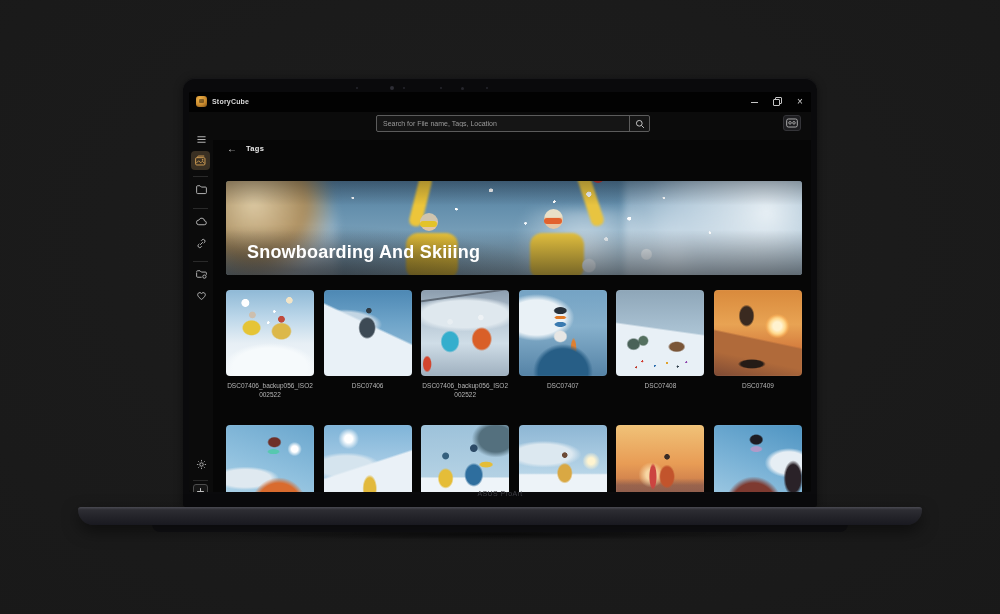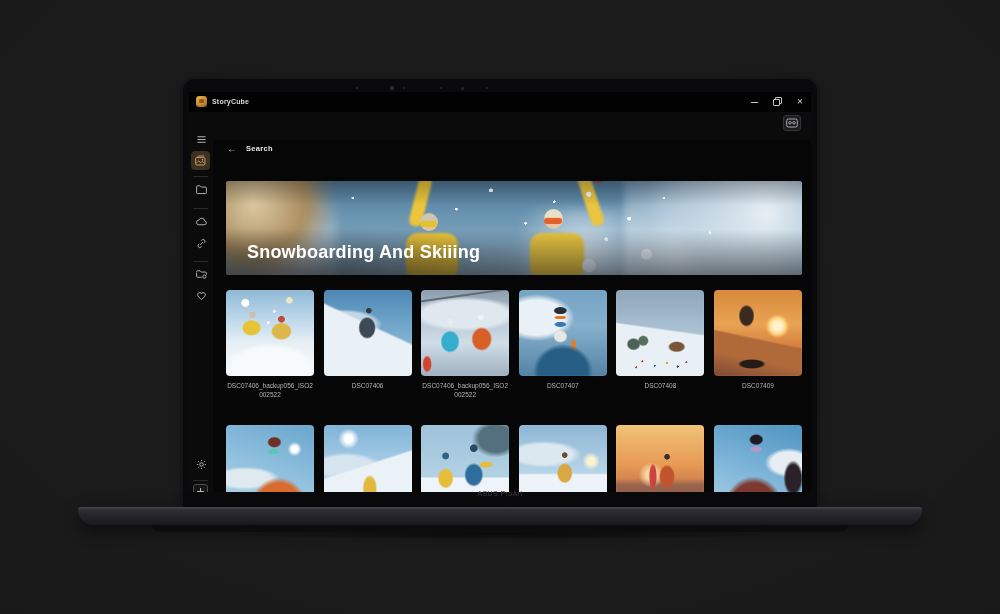--- a/index.html
+++ b/index.html
@@ -205,20 +205,29 @@
         </div>
         <div class="wbtn" style="left:580px;">
           <div class="restore"></div>
         </div>
         <div class="wbtn" style="left:603px;">
           <span class="close-x">×</span>
         </div>
       </div>
 
       <div class="toolbar"></div>
+      <div class="search-wrap">
+        <input class="search-input" placeholder="Search for File name, Tags, Location" style="">
+        <div class="search-btn">
+          <svg width="10" height="10" viewBox="0 0 14 14">
+            <circle cx="6" cy="6" r="4" fill="none" stroke="#cfcfcf" stroke-width="1.3"></circle>
+            <line x1="9" y1="9" x2="12.5" y2="12.5" stroke="#cfcfcf" stroke-width="1.3"></line>
+          </svg>
+        </div>
+      </div>
       <div class="view-btn">
         <svg width="12" height="10" viewBox="0 0 14 11">
           <rect x="0.8" y="0.8" width="12.4" height="9.4" rx="2" fill="none" stroke="#b4b4b4" stroke-width="1.1"></rect>
           <circle cx="4.7" cy="5.3" r="1.5" fill="none" stroke="#b4b4b4" stroke-width="1"></circle>
           <circle cx="9.3" cy="5.3" r="1.5" fill="none" stroke="#b4b4b4" stroke-width="1"></circle>
         </svg>
       </div>
 
       <div class="sidebar">
         <div class="side-item" style="top:21px;">
@@ -276,21 +285,21 @@
         <div class="side-item plus-box" style="top:372px;">
           <svg width="9" height="9" viewBox="0 0 12 12">
             <path d="M6 1.5 V10.5 M1.5 6 H10.5" stroke="#c2c2c2" stroke-width="1.3" fill="none"></path>
           </svg>
         </div>
       </div>
 
       <div class="back-btn">
         <span>←</span>
       </div>
-      <div class="scene-title">Search</div>
+      <div class="scene-title">Tags</div>
 
       <div class="banner">
         <div class="bn-branch"></div>
         <div class="bn-trees-mid"></div>
         <div class="bn-trees-right"></div>
         <div class="bn-p1-arm"></div>
         <div class="bn-p1-torso"></div>
         <div class="bn-p1-head"></div>
         <div class="bn-p1-gog"></div>
         <div class="bn-p2-arm"></div>

